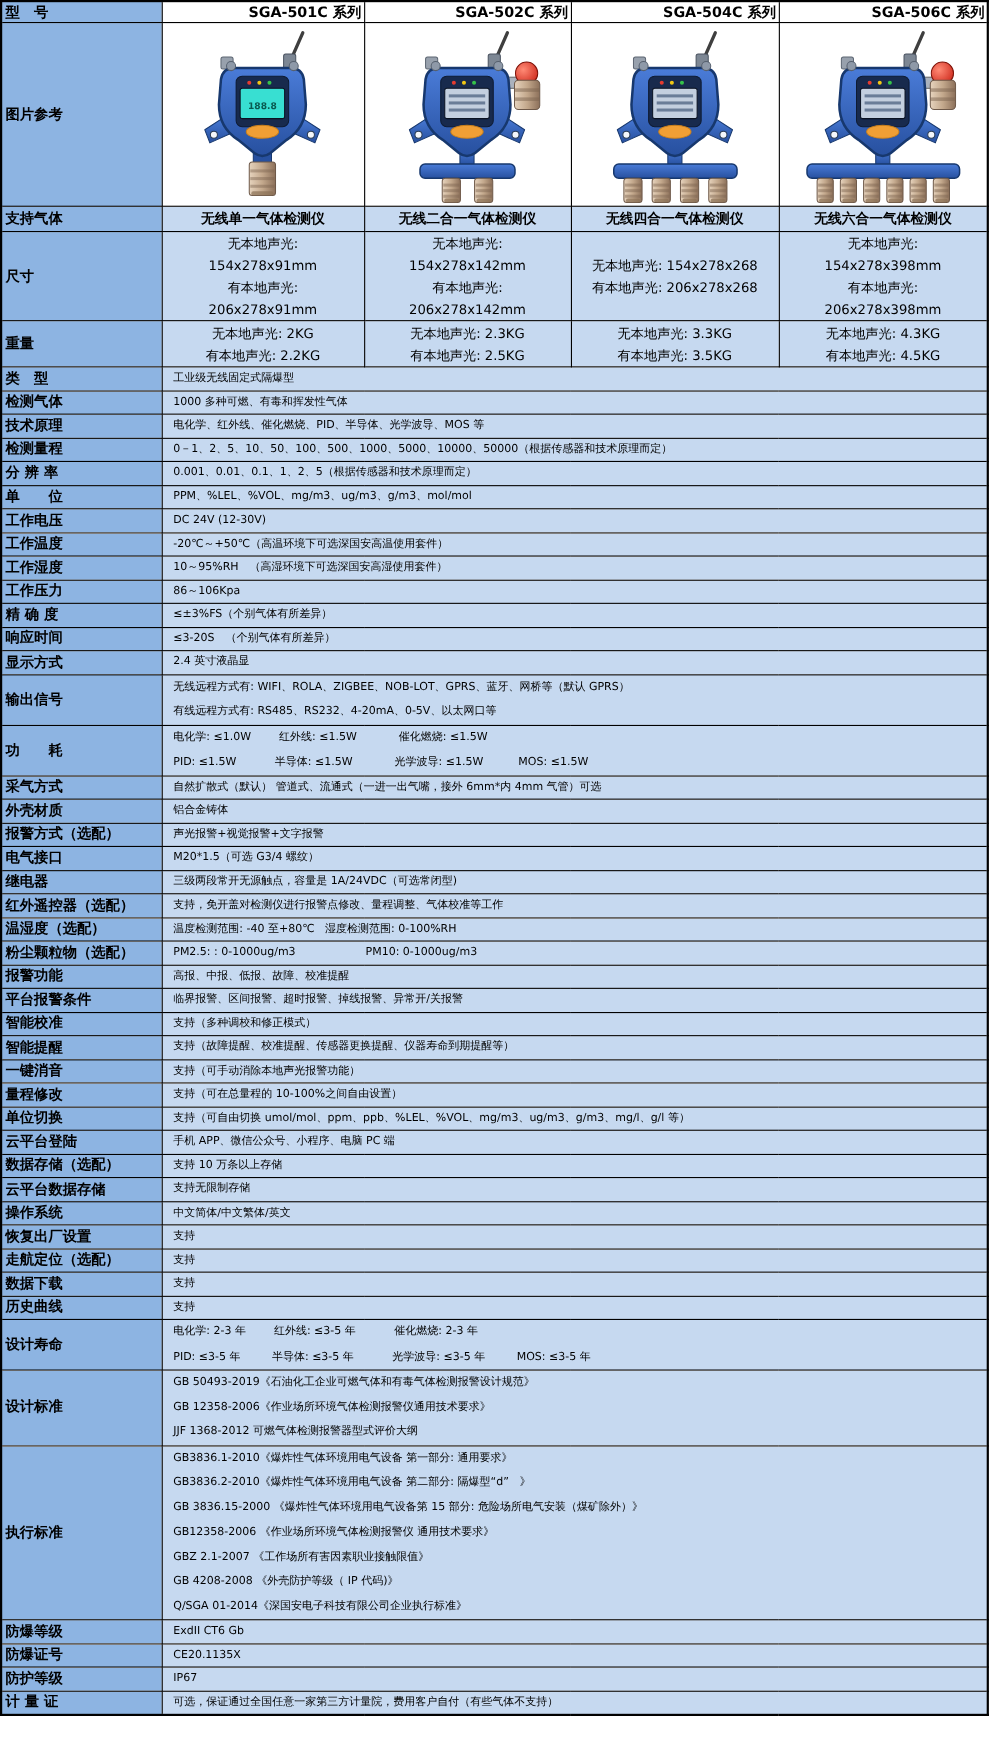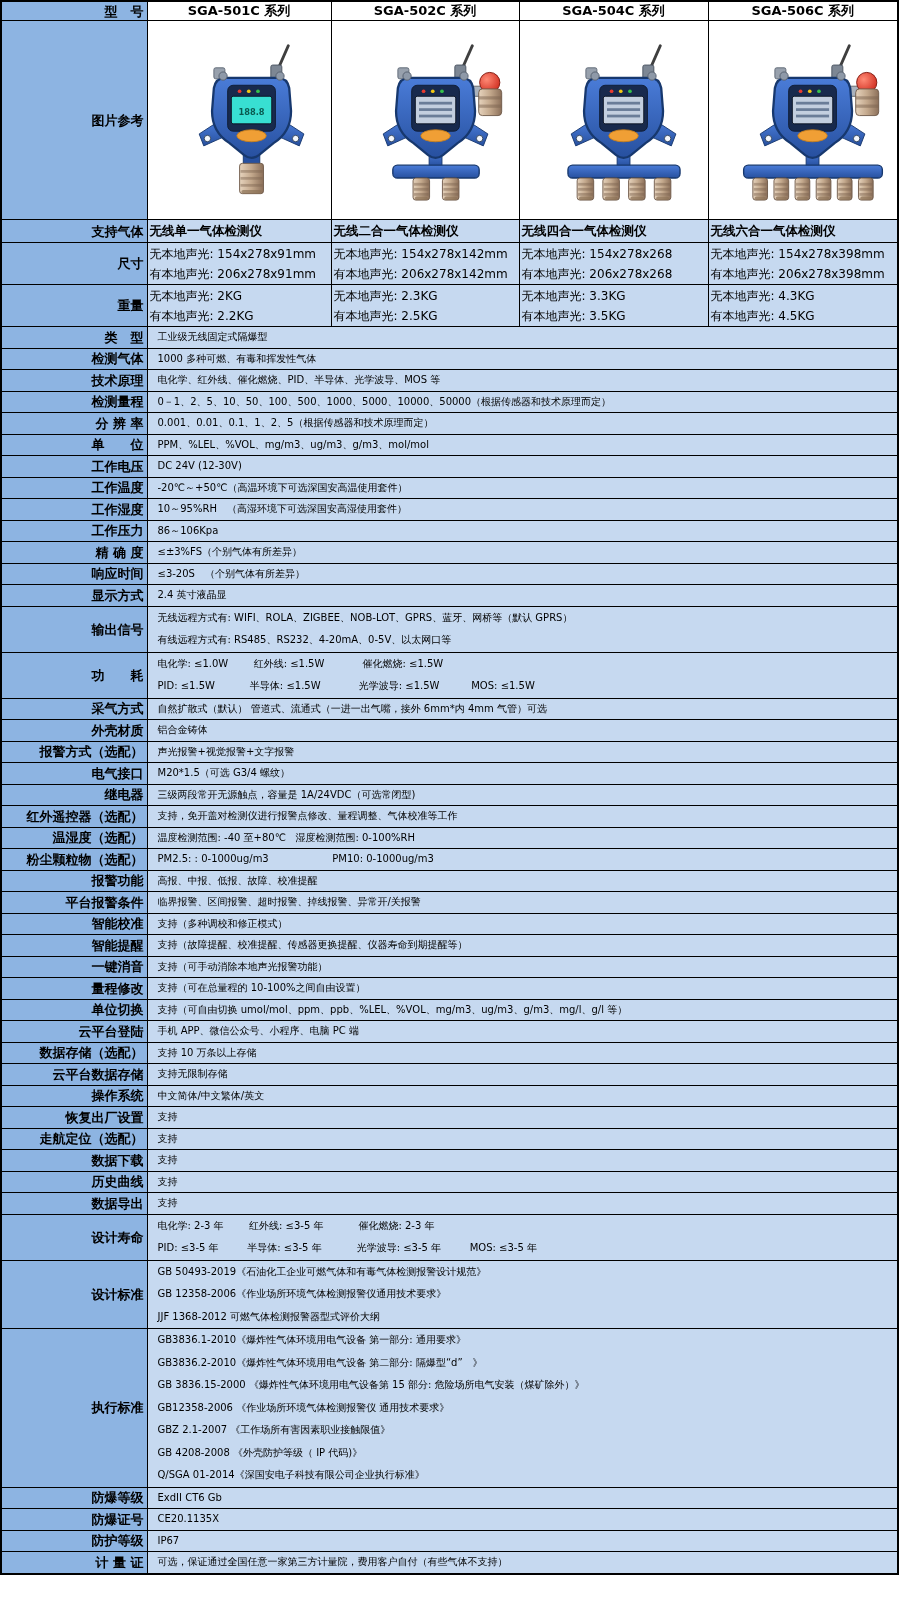--- a/index.html
+++ b/index.html
@@ -1,23 +1,23 @@
 <!DOCTYPE html>
 <html><head>
 <meta charset="utf-8">
 <style>
   html,body{margin:0;padding:0;background:#fff;}
   .page{width:899px;font-family:"DejaVu Sans","Liberation Sans",sans-serif;color:#000;}
   table{border-collapse:collapse;table-layout:fixed;width:899px;}
   th,td{border:1px solid #000;overflow:hidden;vertical-align:middle;}
   table{border:2px solid #000;}
-  .label-cell{background:#8DB4E2;font-weight:bold;font-size:13px;text-align:right;padding:0 3px;line-height:15px;}
-  .model-cell{background:#ffffff;font-weight:bold;font-size:13px;text-align:center;padding:0 2px;}
-  .image-cell{background:#ffffff;text-align:center;padding:16px;height:166px;}
-  .value-cell{background:#C6D9F0;font-size:12px;padding:0 2px;}
+  .label-cell{background:#8DB4E2;font-weight:bold;font-size:13px;text-align:left;padding:0 3px;line-height:15px;}
+  .model-cell{background:#ffffff;font-weight:bold;font-size:13px;text-align:right;padding:0 2px;}
+  .image-cell{background:#ffffff;text-align:center;padding:0;height:166px;}
+  .value-cell{background:#C6D9F0;font-size:12px;text-align:center;padding:0 12px;}
   .value-cell .line{line-height:20px;white-space:pre-wrap;}
   .spec-cell{background:#C6D9F0;font-size:10px;text-align:left;padding:0 10px;}
   .spec-cell .line{line-height:20.5px;white-space:pre-wrap;}
   tr.multi .spec-cell .line{line-height:22.5px;}
   tr.r-header{height:19px;}
   tr.r-gas{height:23px;}
   tr.r-gas .value-cell{font-weight:bold;font-size:12.5px;}
   tr.r-size,tr.r-weight{height:42px;}
   tr.r-spec{height:21px;}
   svg{display:block;margin:3px auto 0 auto;}
@@ -583,26 +583,20 @@
           <td class="spec-cell" colspan="4">
             <div class="line">支持</div>
           </td>
         </tr>
         <tr class="r-spec">
           <th class="label-cell">历史曲线</th>
           <td class="spec-cell" colspan="4">
             <div class="line">支持</div>
           </td>
         </tr>
-        <tr class="r-spec">
-          <th class="label-cell">数据导出</th>
-          <td class="spec-cell" colspan="4">
-            <div class="line">支持</div>
-          </td>
-        </tr>
         <tr class="r-spec multi">
           <th class="label-cell">设计寿命</th>
           <td class="spec-cell" colspan="4">
             <div class="line">电化学: 2-3 年        红外线: ≤3-5 年           催化燃烧: 2-3 年</div>
             <div class="line">PID: ≤3-5 年         半导体: ≤3-5 年           光学波导: ≤3-5 年         MOS: ≤3-5 年</div>
           </td>
         </tr>
         <tr class="r-spec multi">
           <th class="label-cell">设计标准</th>
           <td class="spec-cell" colspan="4">

